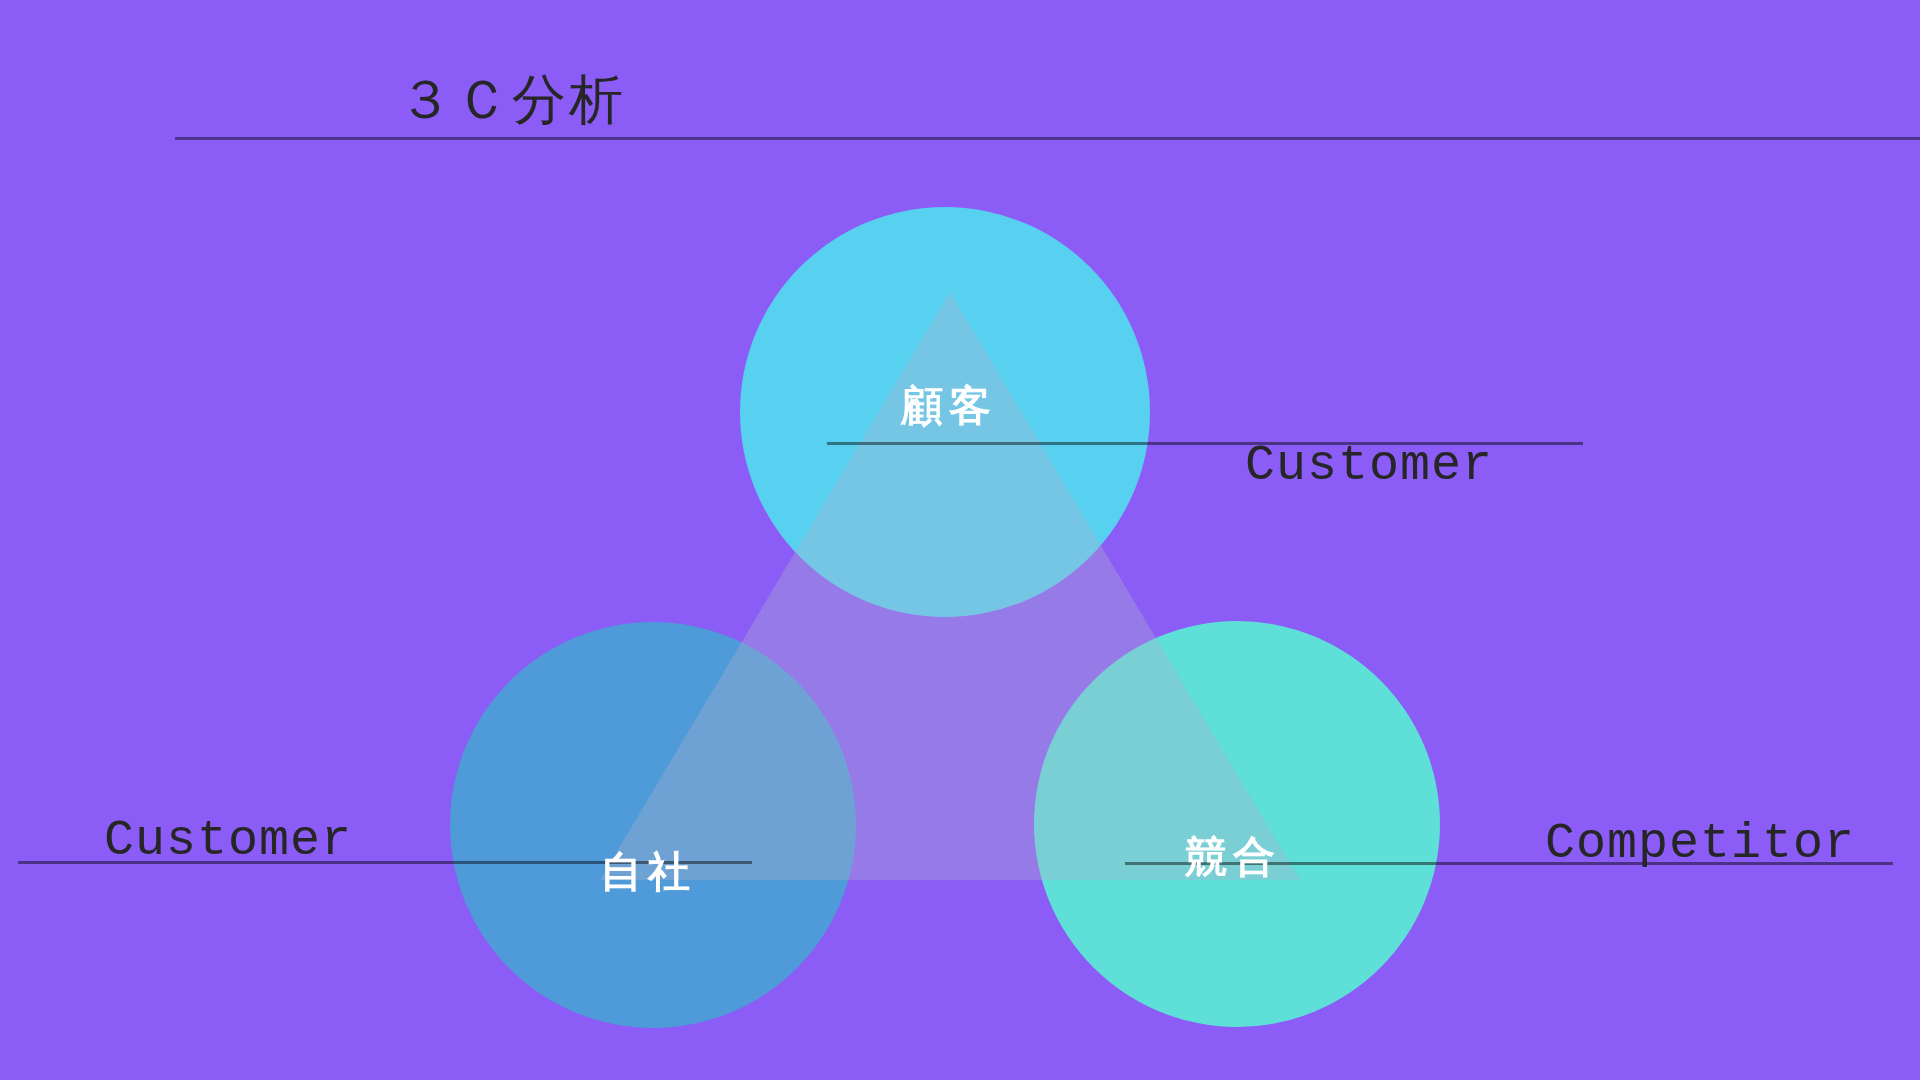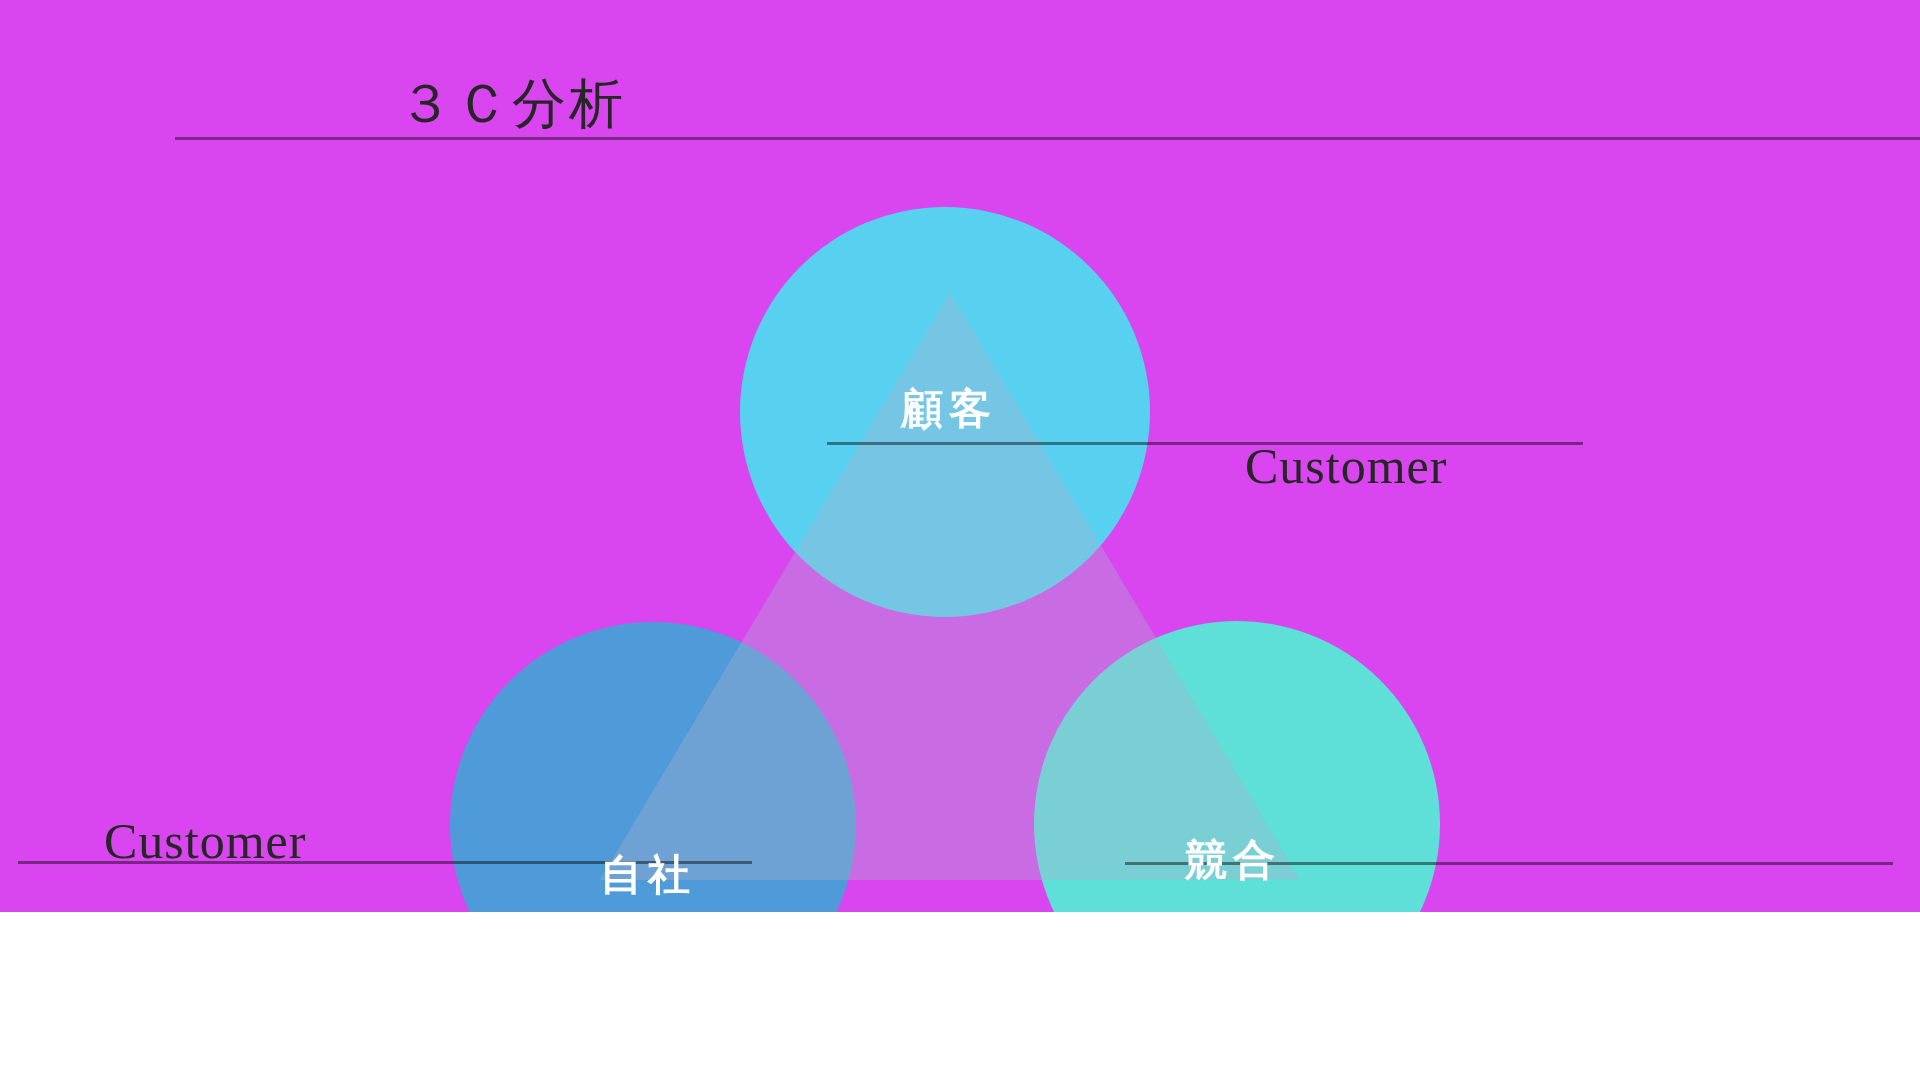--- a/index.html
+++ b/index.html
@@ -3,24 +3,24 @@
 <meta charset="utf-8">
 <style>
   html, body {
     margin: 0;
     padding: 0;
     background: #ffffff;
   }
   .slide {
     position: relative;
     width: 1920px;
-    height: 912px;
-    background: #d946ef;
+    height: 1080px;
+    background: #8b5cf6;
     overflow: hidden;
-    font-family: Liberation Serif, serif;
+    font-family: Liberation Mono, monospace;
   }
 
   
   .slide-title {
     position: absolute;
     left: 398px;
     top: 74px;
     font-size: 54px;
     line-height: 60px;
     font-weight: 400;
@@ -113,14 +113,15 @@
   <div class="connector connector-customer"></div>
   <div class="connector connector-company"></div>
   <div class="connector connector-competitor"></div>
 
   <div class="label-ja label-ja-customer">顧客</div>
   <div class="label-ja label-ja-company">自社</div>
   <div class="label-ja label-ja-competitor">競合</div>
 
   <div class="label-en label-en-customer">Customer</div>
   <div class="label-en label-en-company">Customer</div>
+  <div class="label-en label-en-competitor">Competitor</div>
 
 </div>
 
 </body></html>

